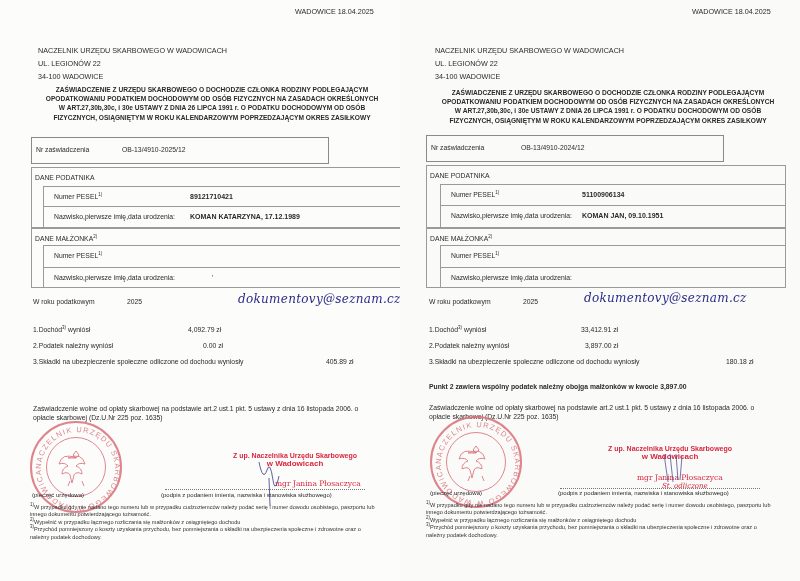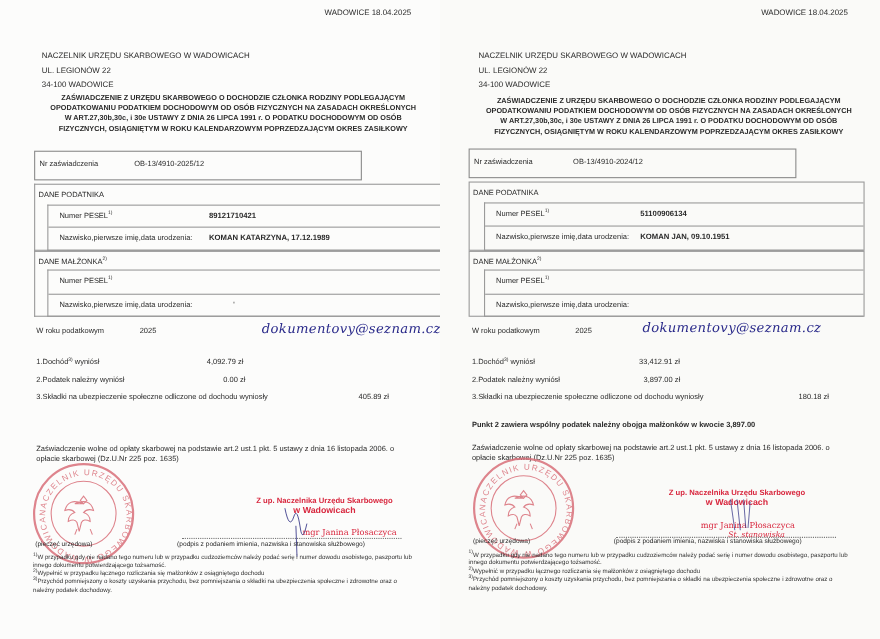--- a/index.html
+++ b/index.html
@@ -222,21 +222,21 @@
       </g>
     </svg>
   </div>
   <div class="abs" style="left:30px; top:490px; font-size:6px;">(pieczęć urzędowa)</div>
 
   <div class="abs red" style="left:200px; top:445px; width:140px;">
     <div>Z up. Naczelnika Urzędu Skarbowego</div>
     <div style="font-size:8px;">w Wadowicach</div>
   </div>
   <div class="abs redserif" style="left:237px; top:473px;">mgr Janina Płosaczyca</div>
-  <div class="abs redserif" style="left:262px; top:482px; font-style:italic; font-size:7px;">St. stanowiska</div>
+  <div class="abs redserif" style="left:262px; top:482px; font-style:italic; font-size:7px;">St. odliczone</div>
   <div class="dots" style="left:160px; top:488px; width:200px;"></div>
   <svg class="sig" style="left:260px; top:450px;" width="30" height="40" viewBox="0 0 30 40">
     <path d="M4 4 l4 28 M10 4 l3 28 M16 4 l2 26 M22 6 l-2 24" fill="none" stroke="#3a3a8a" stroke-width="0.7"></path>
   </svg>
   <div class="abs" style="left:158px; top:490px; font-size:6px;">(podpis z podaniem imienia, nazwiska i stanowiska służbowego)</div>
 
   <div class="abs foot" style="left:26px; top:502px; width:345px;">
     <div><sup>1)</sup><span>W przypadku gdy nie nadano tego numeru lub w przypadku cudzoziemców należy podać serię i numer dowodu osobistego, paszportu lub innego dokumentu potwierdzającego tożsamość.</span></div>
     <div><sup>2)</sup><span>Wypełnić w przypadku łącznego rozliczania się małżonków z osiągniętego dochodu</span></div>
     <div><sup>3)</sup><span>Przychód pomniejszony o koszty uzyskania przychodu, bez pomniejszania o składki na ubezpieczenia społeczne i zdrowotne oraz o należny podatek dochodowy.</span></div>

